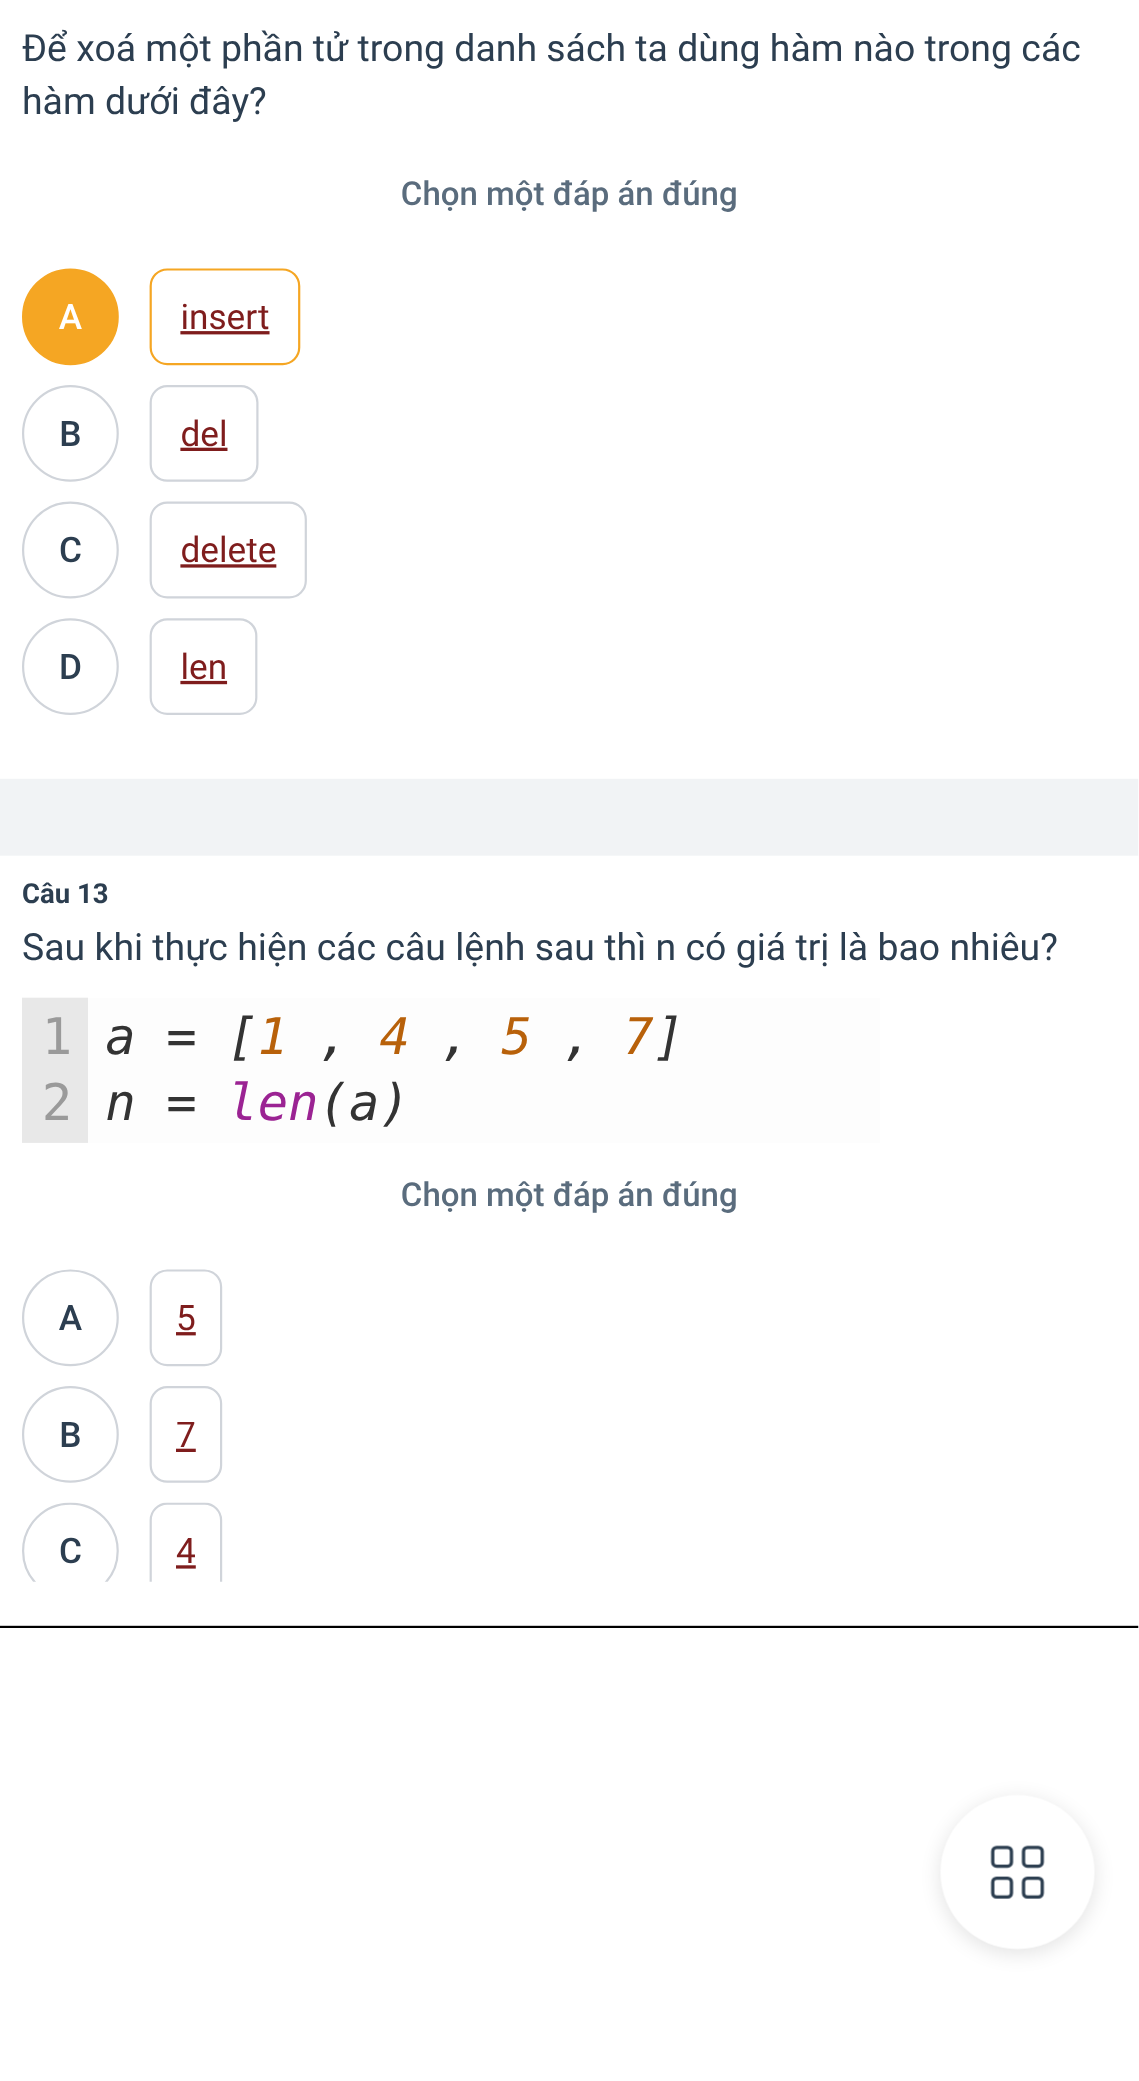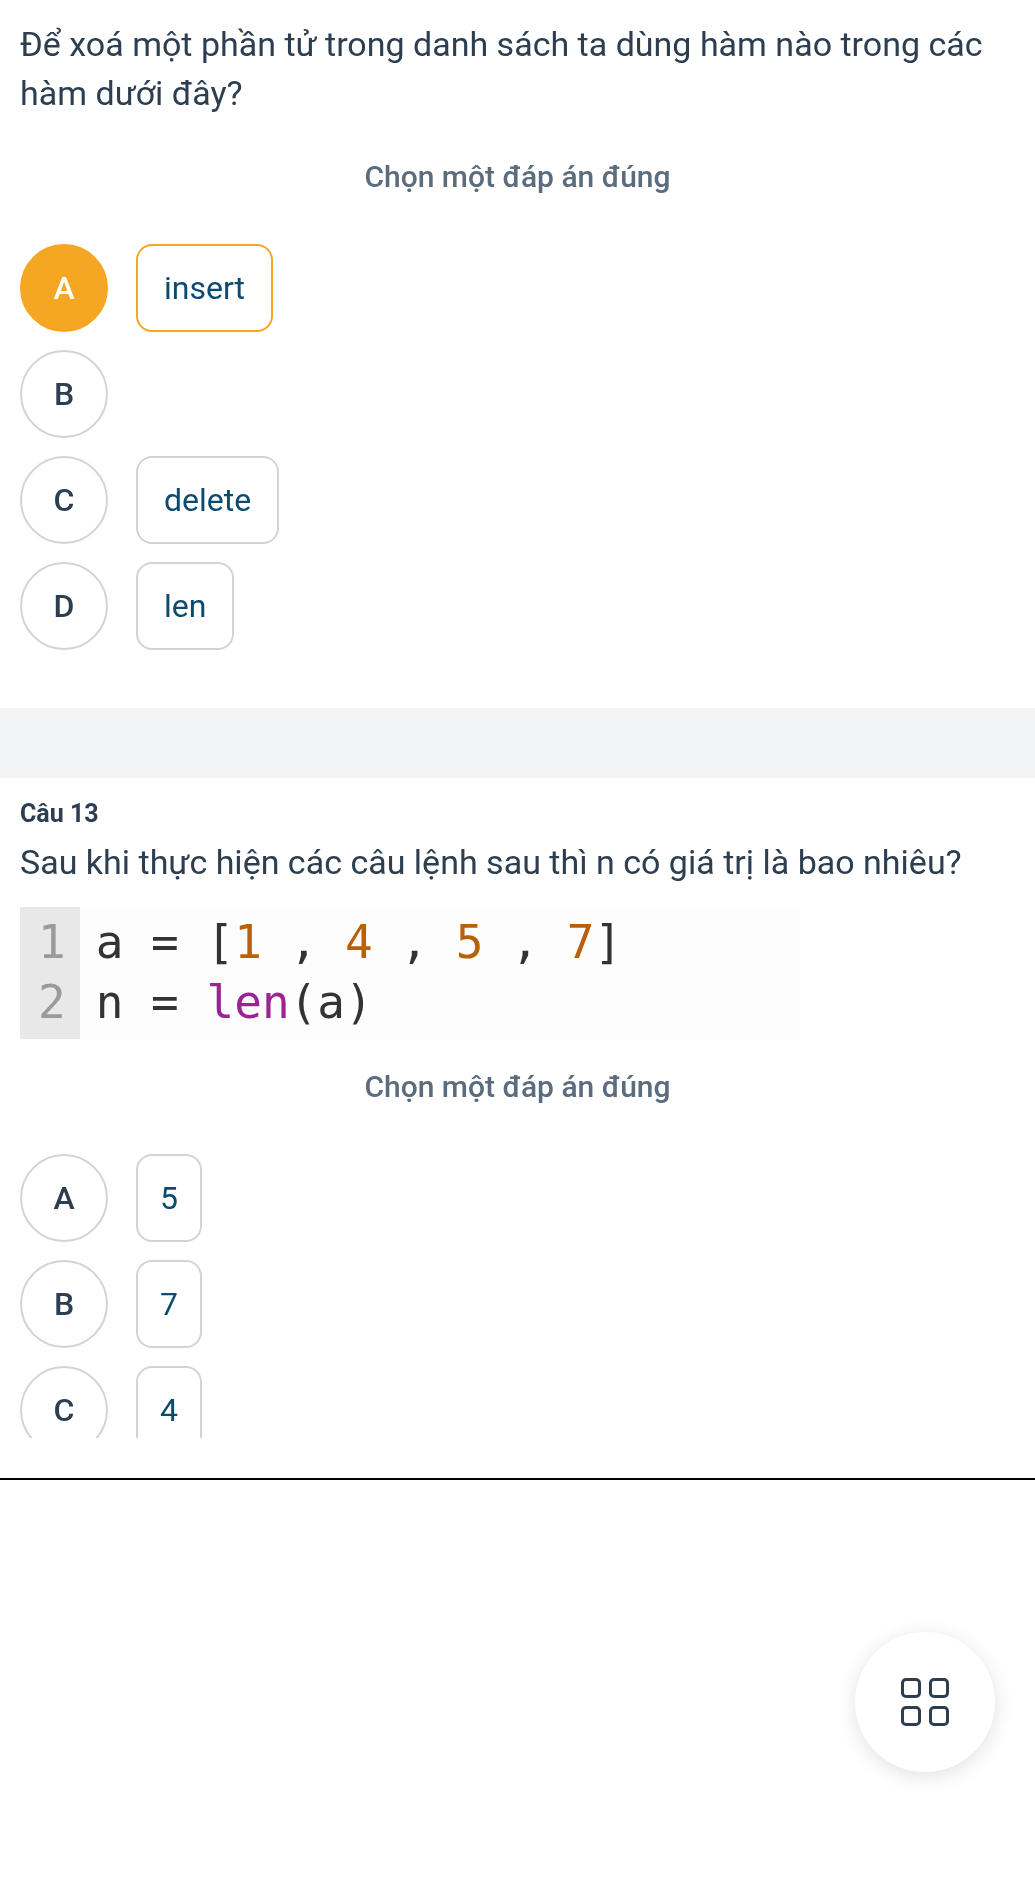--- a/index.html
+++ b/index.html
@@ -74,25 +74,26 @@
   .opt-letter.selected {
     background: #f5a623;
     border-color: #f5a623;
     color: #fff;
   }
   .opt-text {
     border: 2px solid #d0d4da;
     border-radius: 16px;
     padding: 20px 26px;
     font-size: 32px;
-    color: #0c4a6e;
+    color: #7f1d1d;
     background: #fff;
     min-height: 88px;
     display: flex;
     align-items: center;
+    text-decoration: underline;
   }
   .opt-text.selected {
     border-color: #f5a623;
   }
   .gap {
     height: 70px;
     background: #f1f3f5;
     margin: 0;
   }
   .code-block {
@@ -106,20 +107,21 @@
   }
   .code-gutter {
     background: #e8e8e8;
     color: #9a9a9a;
     padding: 6px 14px 6px 18px;
     text-align: right;
   }
   .code-content {
     padding: 6px 16px;
     white-space: pre;
+    font-style: italic;
   }
   .c-kw { color: #9b2393; }
   .c-num { color: #b8610a; }
   .c-pl { color: #333; }
   .fab {
     position: fixed;
     right: 40px;
     bottom: 120px;
     width: 140px;
     height: 140px;
@@ -163,20 +165,21 @@
     <div class="divider-text">Chọn một đáp án đúng</div>
     <div class="divider-line"></div>
   </div>
 
   <div class="option-row">
     <div class="opt-letter selected">A</div>
     <div class="opt-text selected">insert</div>
   </div>
   <div class="option-row">
     <div class="opt-letter">B</div>
+    <div class="opt-text">del</div>
   </div>
   <div class="option-row">
     <div class="opt-letter">C</div>
     <div class="opt-text">delete</div>
   </div>
   <div class="option-row">
     <div class="opt-letter">D</div>
     <div class="opt-text">len</div>
   </div>
 </div>

